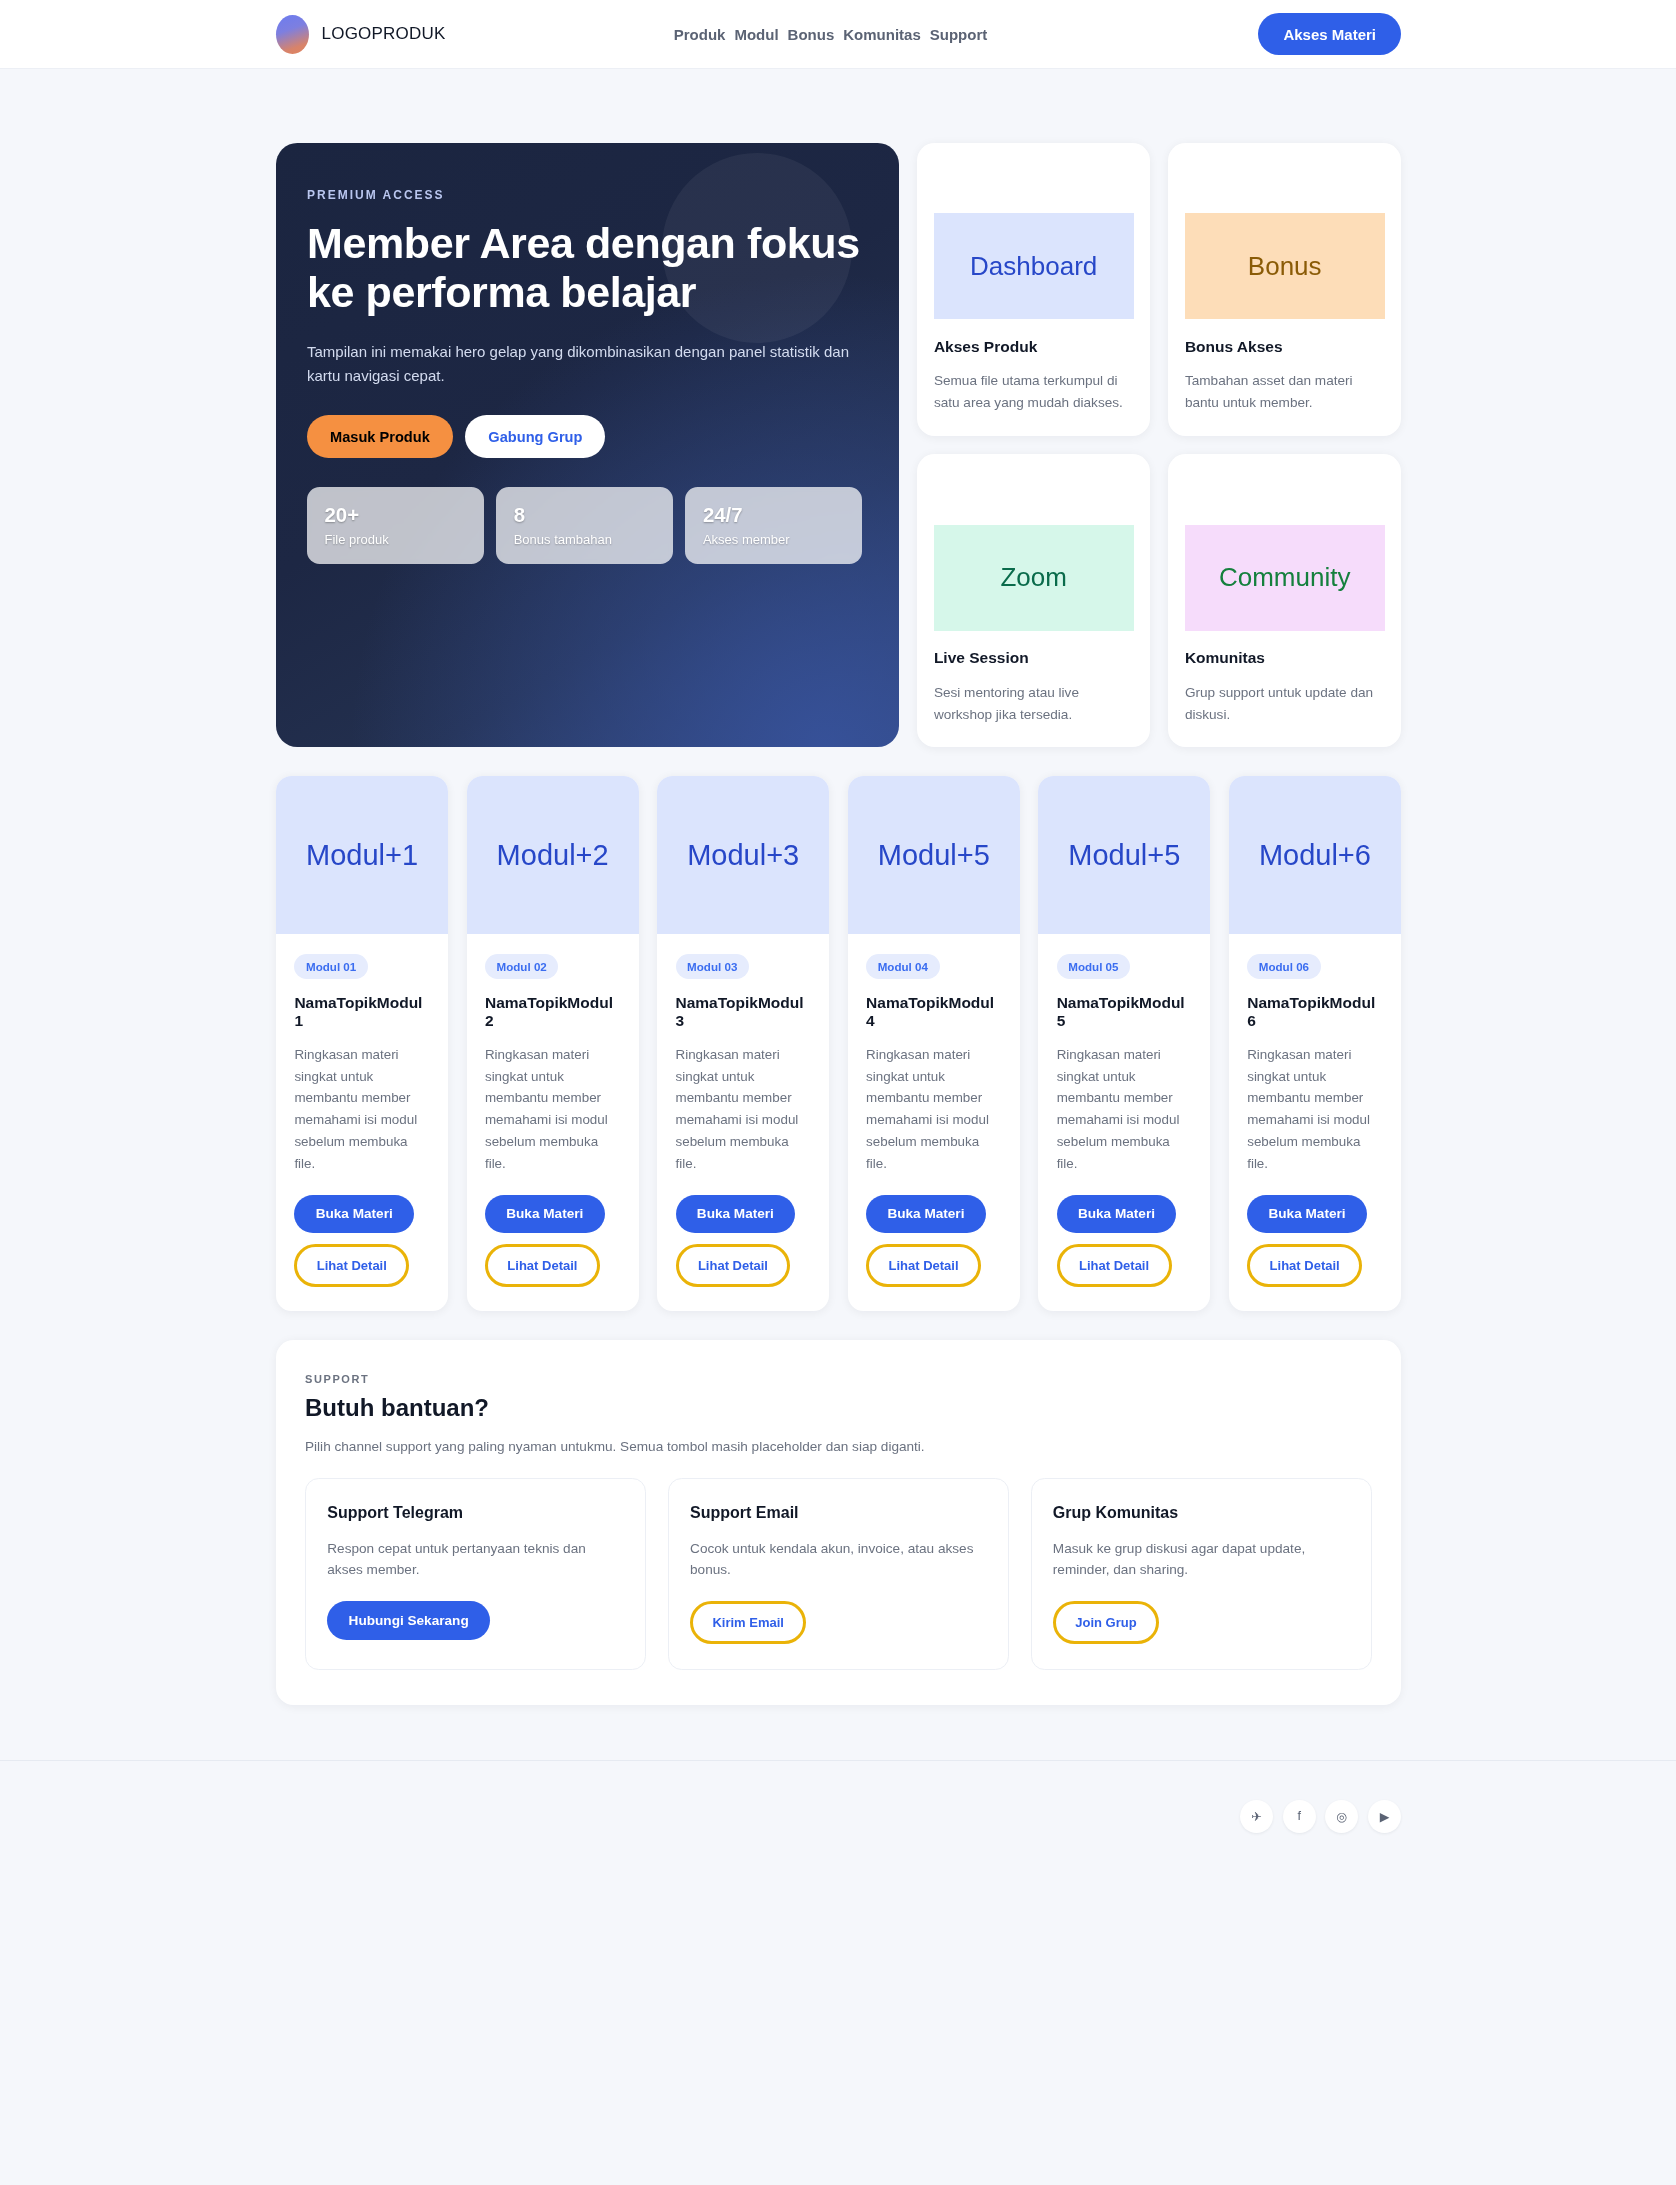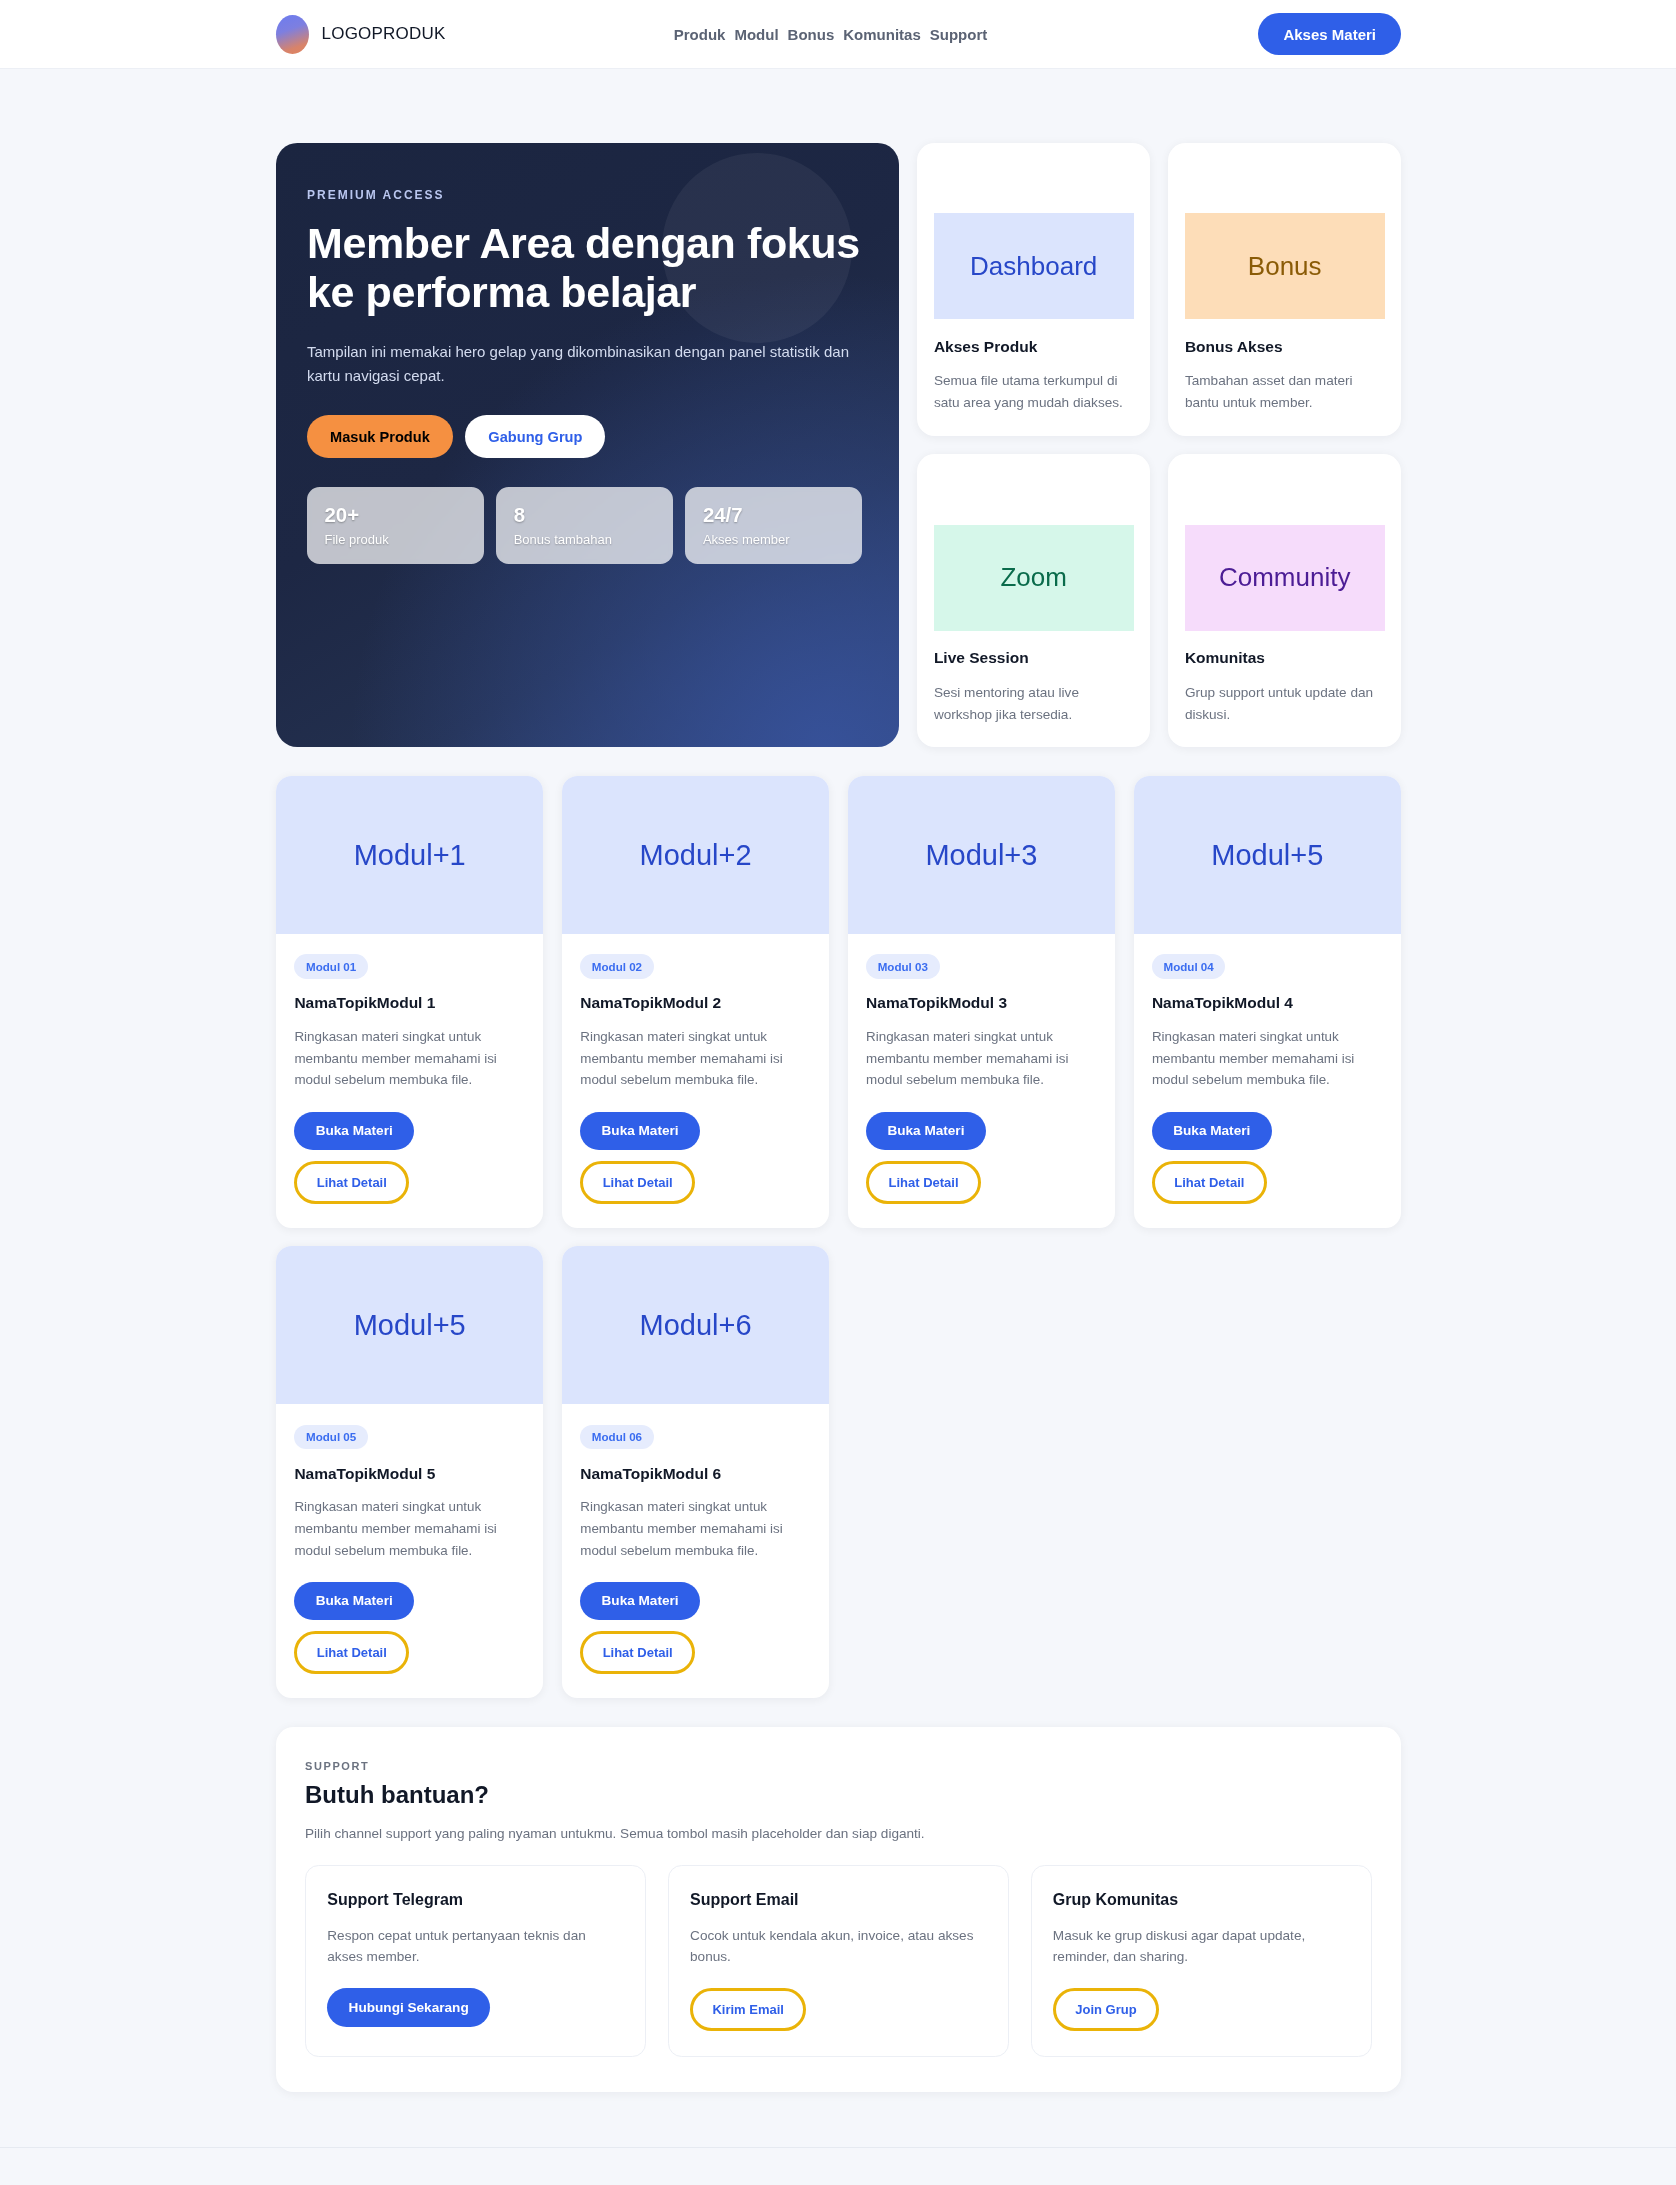--- a/index.html
+++ b/index.html
@@ -142,21 +142,21 @@
     font-size: 26px; font-weight: normal;
     margin-bottom: 18.4px;
   }
   .feat-title { font-size: 15.5px; font-weight: bold; color: #111827; }
   .feat-desc { margin-top: 14.6px; font-size: 13.6px; line-height: 1.62; color: #6b7280; }
 
   
   .modules {
     margin-top: 29px;
     display: grid;
-    grid-template-columns: repeat(4, 1fr);
+    grid-template-columns: repeat(6, 1fr);
     gap: 18.4px;
   }
   .mod-card {
     background: #fff;
     border-radius: 15.5px;
     overflow: hidden;
     box-shadow: 0 1.9px 9.7px rgba(16,24,40,.06);
     display: flex; flex-direction: column;
   }
   .mod-thumb {
@@ -299,21 +299,21 @@
           <div class="feat-thumb" style="background: rgb(253, 221, 184); color: rgb(138, 91, 6);">Bonus</div>
           <div class="feat-title">Bonus Akses</div>
           <div class="feat-desc">Tambahan asset dan materi bantu untuk member.</div>
         </div>
         <div class="feat-card">
           <div class="feat-thumb" style="background: rgb(214, 247, 234); color: rgb(10, 107, 75);">Zoom</div>
           <div class="feat-title">Live Session</div>
           <div class="feat-desc">Sesi mentoring atau live workshop jika tersedia.</div>
         </div>
         <div class="feat-card">
-          <div class="feat-thumb" style="background: rgb(246, 220, 251); color: #4c1d95;">Community</div>
+          <div class="feat-thumb" style="background: rgb(246, 220, 251); color: #15803d;">Community</div>
           <div class="feat-title">Komunitas</div>
           <div class="feat-desc">Grup support untuk update dan diskusi.</div>
         </div>
       </div>
 
     </div>
 
     <div class="modules">
       <div class="mod-card">
         <div class="mod-thumb">Modul+1</div>

